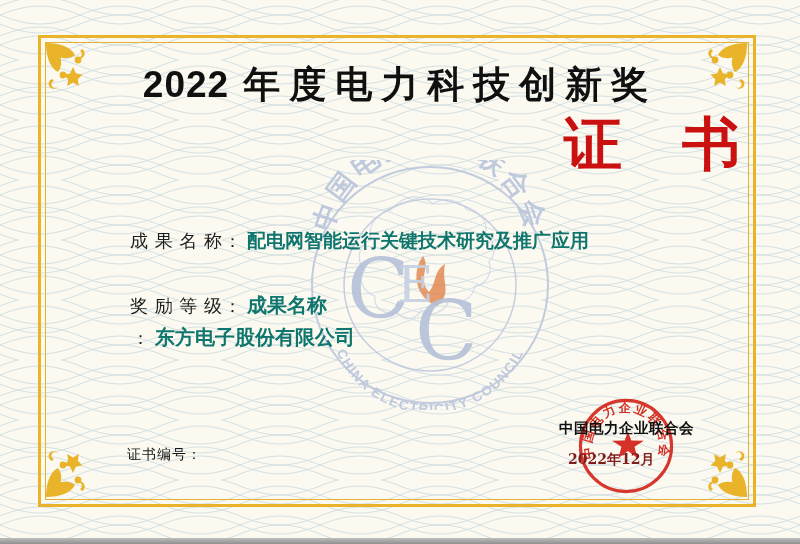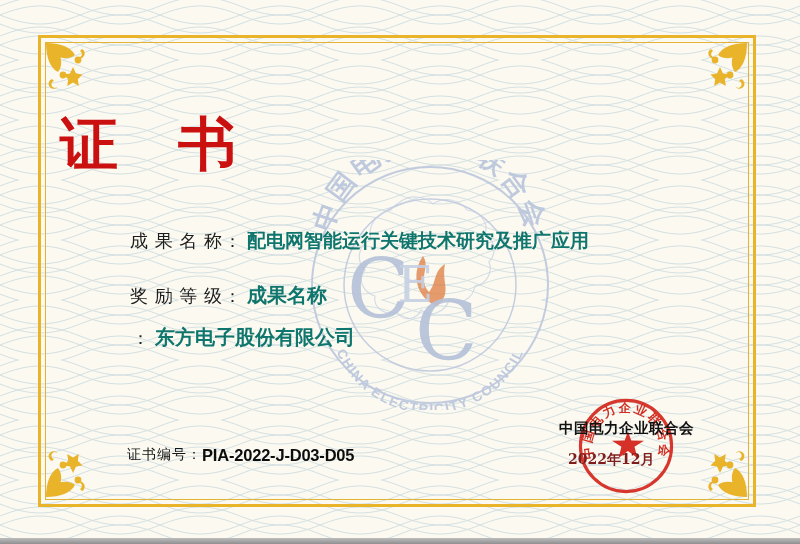--- a/index.html
+++ b/index.html
@@ -15,33 +15,33 @@
   .corner{position:absolute;width:52px;height:52px;}
   .corner.tl{left:44px;top:41px;}
   .corner.tr{left:697px;top:41px;transform:scaleX(-1);}
   .corner.bl{left:44px;top:447px;transform:scaleY(-1);}
   .corner.br{left:697px;top:447px;transform:scale(-1,-1);}
   .watermark{position:absolute;left:305px;top:160px;width:250px;height:250px;}
   .title{position:absolute;left:0;right:0;top:60px;margin:0;text-align:center;
     font-size:37px;font-weight:800;color:#101010;white-space:nowrap;}
   .title .year{letter-spacing:1px;margin-right:14px;}
   .title .rest{letter-spacing:9px;text-indent:9px;}
-  .doc-type{position:absolute;left:0;right:0;top:106px;text-align:left;
+  .doc-type{position:absolute;left:0;right:0;top:106px;text-align:right;
     font-family:"DejaVu Serif",serif;font-size:58px;font-weight:700;
     color:#cb1010;letter-spacing:60px;text-indent:60px;white-space:nowrap;}
   .field-row{position:absolute;left:130px;display:flex;align-items:baseline;white-space:nowrap;}
   .field-row.r1{top:228px;}
-  .field-row.r2{top:282px;font-family:Liberation Mono, monospace;}
+  .field-row.r2{top:292px;font-family:Liberation Mono, monospace;}
   .field-row.r3{top:324px;}
   .field-label{display:inline-block;width:92px;font-size:18px;color:#1c1c1c;
     text-align:justify;text-align-last:justify;}
   .field-colon{font-size:17px;color:#1c1c1c;margin:0 6px 0 2px;}
   .field-value{font-size:20px;font-weight:700;color:#0f766e;}
   .field-row.r1 .field-value{font-size:19px;}
-  .cert-no{position:absolute;left:127px;top:446px;display:flex;align-items:flex-start;white-space:nowrap;}
+  .cert-no{position:absolute;left:127px;top:446px;display:flex;align-items:center;white-space:nowrap;}
   .cert-no-label{font-size:14px;color:#151515;letter-spacing:1px;}
   .cert-no-value{font-size:16.5px;font-weight:700;color:#0c0c0c;letter-spacing:-0.2px;}
   .seal{position:absolute;left:577px;top:397px;width:98px;height:98px;}
   .issuer{position:absolute;left:559px;top:419px;font-size:14.5px;font-weight:700;
     color:#111;letter-spacing:0.5px;white-space:nowrap;}
   .issue-date{position:absolute;left:568px;top:451px;font-family:"DejaVu Serif",serif;
     font-size:14px;font-weight:700;color:#7f1d1d;white-space:nowrap;}
 </style>
 </head>
 <body>
@@ -131,41 +131,41 @@
       <path d="M2,2 C16,2 27,6 31,14 C25,19 14,18 8,12 C5,9 3,6 2,2 Z"></path>
       <path d="M2,2 C2,16 6,27 14,31 C19,25 18,14 12,8 C9,5 6,3 2,2 Z"></path>
       <circle cx="34" cy="19" r="3.4"></circle>
       <circle cx="19" cy="34" r="3.4"></circle>
       <path d="M29,26 l3,6.5 6.5,1 -4.7,4.7 1,6.8 -5.8,-3.4 -5.8,3.4 1,-6.8 -4.7,-4.7 6.5,-1 Z"></path>
       <path d="M38,8 a5,5 0 1 1 -7,6 a3.5,3.5 0 1 0 5,-4 Z"></path>
       <path d="M8,38 a5,5 0 1 0 6,7 a3.5,3.5 0 1 1 -4,-5 Z"></path>
     </g>
   </svg>
 
+  <h1 class="title"><span class="year">2022</span><span class="rest">年度电力科技创新奖</span></h1>
 
   <div class="doc-type">证书</div>
 
   <div class="field-row r1">
     <span class="field-label">成果名称</span>
     <span class="field-colon">：</span>
     <span class="field-value">配电网智能运行关键技术研究及推广应用</span>
   </div>
   <div class="field-row r2">
     <span class="field-label">奖励等级</span>
     <span class="field-colon">：</span>
     <span class="field-value">成果名称</span>
   </div>
   <div class="field-row r3">
     <span class="field-colon">：</span>
     <span class="field-value">东方电子股份有限公司</span>
   </div>
 
   <div class="cert-no">
     <span class="cert-no-label">证书编号：</span>
-    <span class="cert-no-value">PIA-2022-J-D03-D05</span>
   </div>
 
   <svg class="seal" viewBox="0 0 100 100">
     <defs>
       <path id="seal-arc" d="M18.3,64.8 A35,35 0 1 1 81.7,64.8" fill="none"></path>
     </defs>
     <circle cx="50" cy="50" r="46.5" fill="none" stroke="#d4261c" stroke-width="3.2" opacity="0.92"></circle>
     <path d="M52,34 L55.3,43.5 68.3,43.7 58.7,49.7 61.6,61.3 52,54 42.4,61.3 45.3,49.7 35.7,43.7 48.7,43.5 Z" transform="translate(0,1)" fill="#d4261c" opacity="0.95"></path>
     <text font-size="12.5" font-weight="bold" fill="#cf2318" letter-spacing="2.5" opacity="0.95">
       <textPath href="#seal-arc" startOffset="50%" text-anchor="middle">中国电力企业联合会</textPath>

